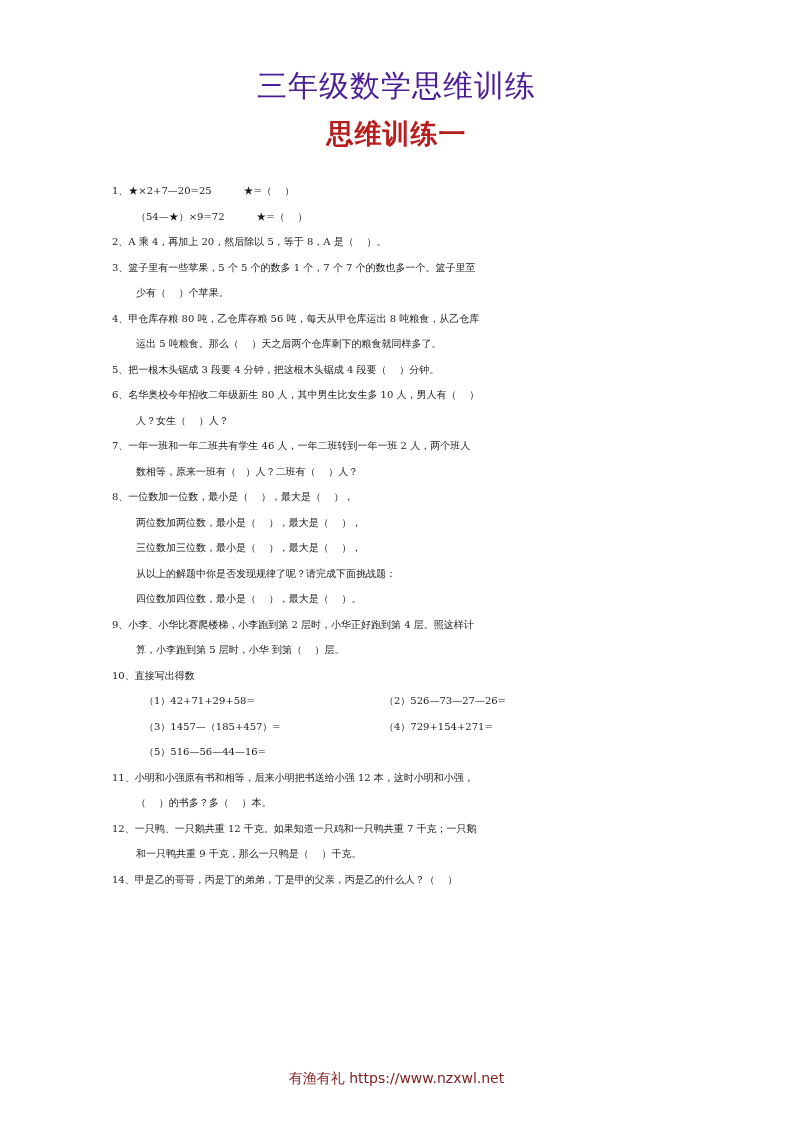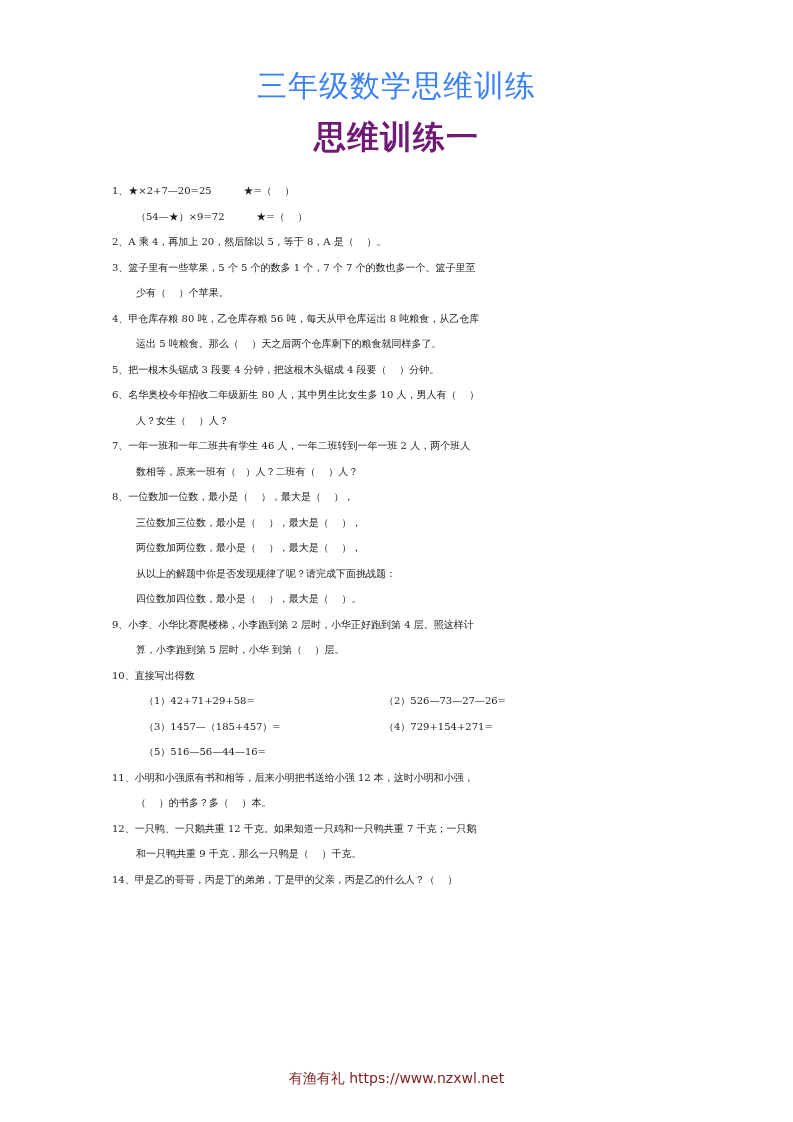--- a/index.html
+++ b/index.html
@@ -19,27 +19,27 @@
       position: absolute;
       left: 0;
       width: 793px;
       text-align: center;
       font-family: "DejaVu Sans", "Liberation Sans", sans-serif;
       font-weight: normal;
     }
     .title-main {
       top: 66px;
       font-size: 30px;
-      color: #3b82f6;
+      color: #4c1d95;
       letter-spacing: 1px;
     }
     .title-sub {
       top: 116px;
-      font-size: 32px;
-      color: #701a75;
+      font-size: 27px;
+      color: #b91c1c;
       font-weight: bold;
       letter-spacing: 1px;
     }
     .content {
       position: absolute;
       left: 112px;
       top: 178px;
       width: 580px;
       font-size: 10px;
       line-height: 25.5px;
@@ -98,22 +98,22 @@
   <div>
     <div class="line">6、名华奥校今年招收二年级新生 80 人，其中男生比女生多 10 人，男人有（    ）</div>
     <div class="line indent">人？女生（    ）人？</div>
   </div>
   <div>
     <div class="line">7、一年一班和一年二班共有学生 46 人，一年二班转到一年一班 2 人，两个班人</div>
     <div class="line indent">数相等，原来一班有（   ）人？二班有（    ）人？</div>
   </div>
   <div>
     <div class="line">8、一位数加一位数，最小是（    ），最大是（    ），</div>
+    <div class="line indent">两位数加两位数，最小是（    ），最大是（    ），</div>
     <div class="line indent">三位数加三位数，最小是（    ），最大是（    ），</div>
-    <div class="line indent">两位数加两位数，最小是（    ），最大是（    ），</div>
     <div class="line indent">从以上的解题中你是否发现规律了呢？请完成下面挑战题：</div>
     <div class="line indent">四位数加四位数，最小是（    ），最大是（    ）。</div>
   </div>
   <div>
     <div class="line">9、小李、小华比赛爬楼梯，小李跑到第 2 层时，小华正好跑到第 4 层。照这样计</div>
     <div class="line indent">算，小李跑到第 5 层时，小华 到第（    ）层。</div>
   </div>
   <div>
     <div class="line">10、直接写出得数</div>
     <div class="calc-row">

